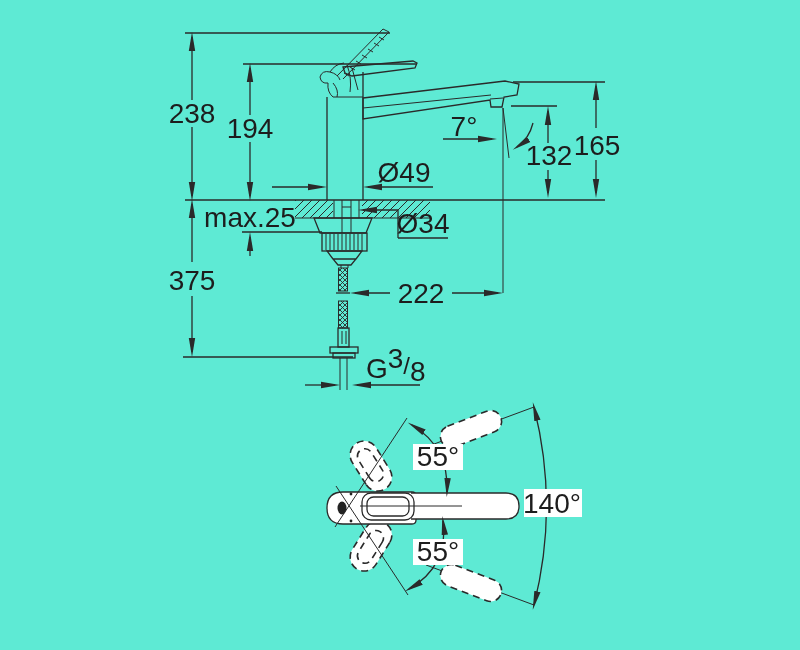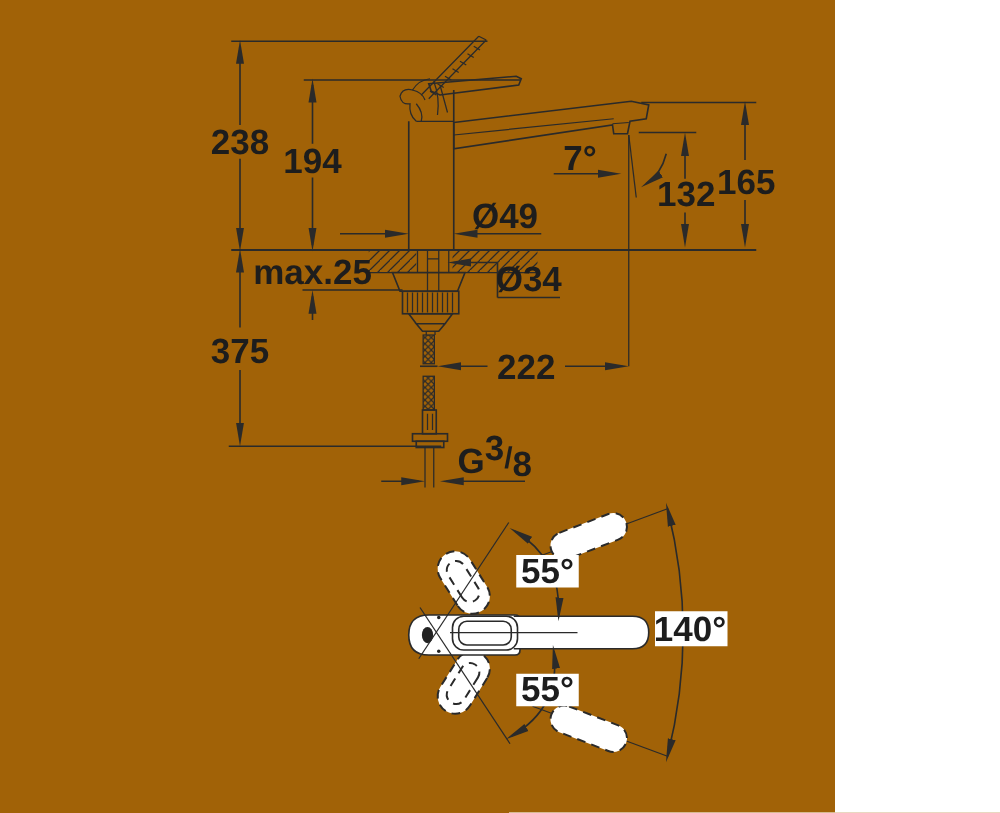--- a/index.html
+++ b/index.html
@@ -1,16 +1,16 @@
 <!DOCTYPE html>
 <html><head>
 <meta charset="utf-8">
 <style>
   html,body{margin:0;padding:0;background:#ffffff;}
-  .stage{position:relative;width:668px;height:650px;background:#a16207;overflow:hidden;font-weight:bold;}
+  .stage{position:relative;width:800px;height:650px;background:#5eead4;overflow:hidden;}
   svg{display:block}
   .dim{font-family:"Liberation Sans","DejaVu Sans",sans-serif;font-size:28px;fill:#1d1d1d;}
   .ln{stroke:#2a2a2a;stroke-width:1.3;fill:none;}
   .thin{stroke-width:1;}
   .thick{stroke-width:1.7;}
   .wht{fill:#ffffff;}
   .dash{stroke-dasharray:7 5;stroke-width:1.6;}
 </style>
 </head>
 <body>

